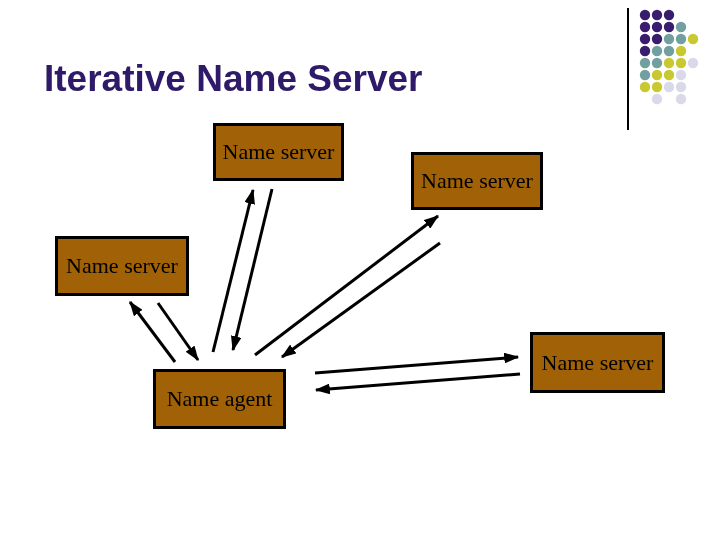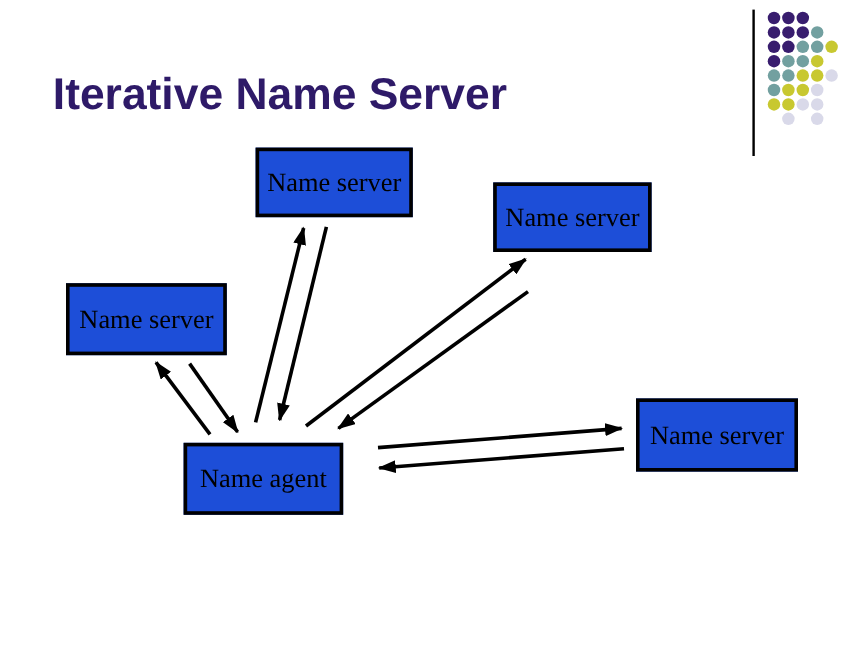--- a/index.html
+++ b/index.html
@@ -38,21 +38,21 @@
   .dots-svg {
     position: absolute;
     left: 0; top: 0;
     width: 720px; height: 540px;
     pointer-events: none;
   }
   .node {
     position: absolute;
     box-sizing: border-box;
     border: 3px solid #000000;
-    background: #1d4ed8;
+    background: #a16207;
     display: flex;
     align-items: center;
     justify-content: center;
   }
   .node-label {
     font-family: "Liberation Serif", "DejaVu Serif", serif;
     font-size: 22px;
     color: #000000;
     white-space: nowrap;
   }

